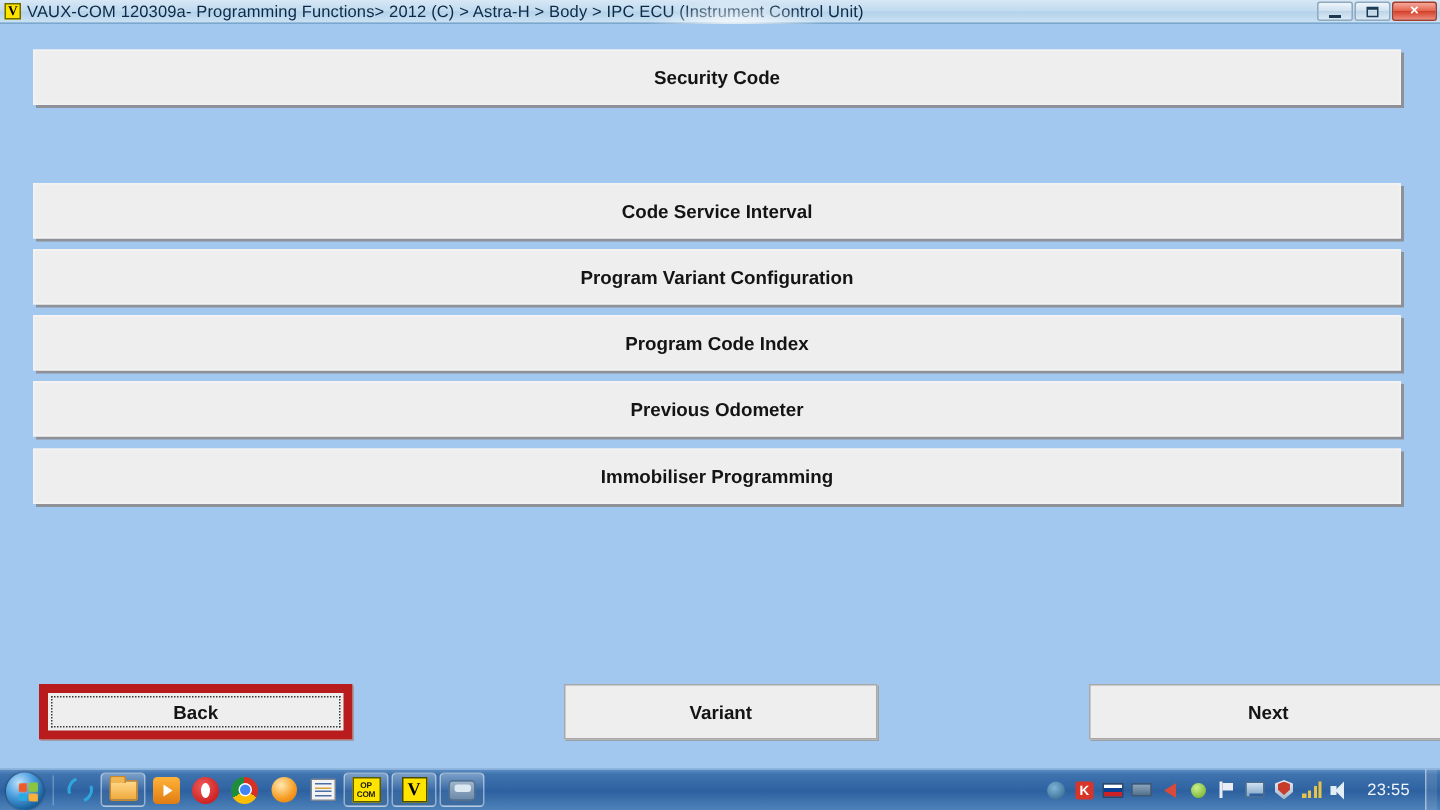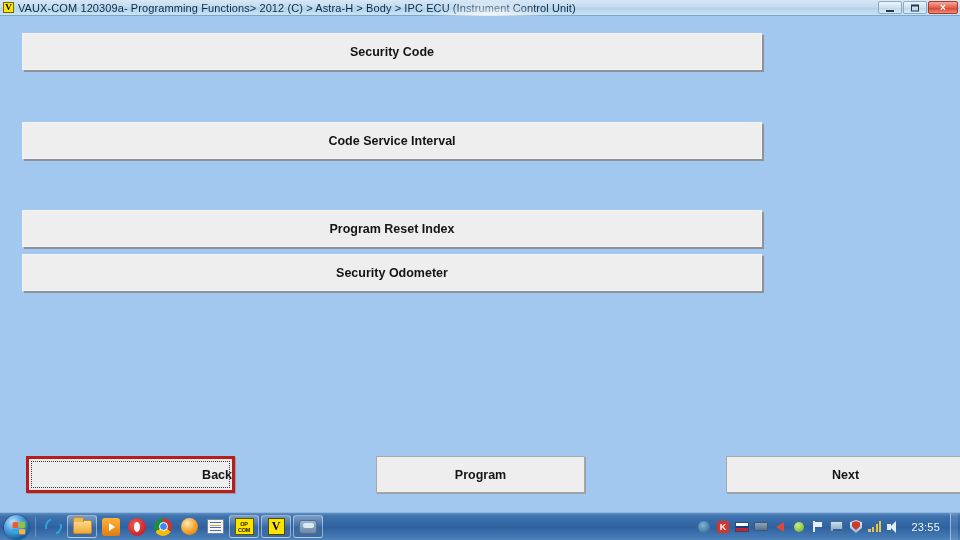--- a/index.html
+++ b/index.html
@@ -44,38 +44,38 @@
   }
   .gl { position:absolute; left:50%; top:50%; transform:translate(-50%,-50%); }
   .gl-min { width:8px; height:2px; background:#1c3a52; margin-top:3px; }
   .gl-max { width:8px; height:7px; border:1px solid #1c3a52; border-top-width:2px; }
   .gl-close { color:#fff; font-size:10px; font-weight:bold; line-height:10px;
               font-family:"Liberation Sans", sans-serif; }
 
   
   #content { position:absolute; left:0; top:17px; width:960px; height:495px; }
   .menu-btn {
-    position:absolute; left:22px; width:740px; height:37px;
+    position:absolute; left:22px; width:912px; height:37px;
     background:#efeeee;
     border:1px solid #f3f3f3;
     box-shadow:2px 2px 0 0 #8e9298;
     display:flex; align-items:center; justify-content:center;
     font-size:12.5px; font-weight:bold; color:#141414;
     cursor:default; user-select:none;
   }
   
   .nav-btn {
     position:absolute; top:439px; height:37px;
     background:#efeeee; border:1px solid #a8a8a8;
     box-shadow:1px 1px 0 0 #9aa0a6;
     display:flex; align-items:center; justify-content:center;
     font-size:12.5px; font-weight:bold; color:#141414;
     cursor:default; user-select:none;
   }
-  .nav-btn.focused { border:3px solid #b91c1c;justify-content:flex-end; }
+  .nav-btn.focused { border:6px solid #b91c1c; }
   .nav-btn.focused .focus-ring {
     position:absolute; left:2px; top:2px; right:2px; bottom:2px;
     border:1px dotted #3a3a3a;
   }
   #btn-back { left:26px; width:209px; }
   #btn-previous { left:376px; width:209px; }
   #btn-next { left:726px; width:239px;align-items:center; }
 
   
   #taskbar {
@@ -202,29 +202,31 @@
     <div class="win-btn close">
       <span class="gl gl-close">×</span>
     </div>
   </div>
 </div>
 
 <div id="content">
 
   <div class="menu-btn" style="top:16px">Security Code</div>
   <div class="menu-btn" style="top:105px">Code Service Interval</div>
-  <div class="menu-btn" style="top:193px">Program Reset Index</div>
-  <div class="menu-btn" style="top:237px">Security Odometer</div>
+  <div class="menu-btn" style="top:149px">Program Variant Configuration</div>
+  <div class="menu-btn" style="top:193px">Program Code Index</div>
+  <div class="menu-btn" style="top:237px">Previous Odometer</div>
+  <div class="menu-btn" style="top:282px">Immobiliser Programming</div>
 
   <div class="nav-btn focused" id="btn-back">
     <span class="focus-ring"></span>
     <span>Back</span>
   </div>
   <div class="nav-btn" id="btn-previous">
-    <span>Program</span>
+    <span>Variant</span>
   </div>
   <div class="nav-btn" id="btn-next">
     <span>Next</span>
   </div>
 
 </div>
 
 <div id="taskbar">
 
   <div id="start-orb">

